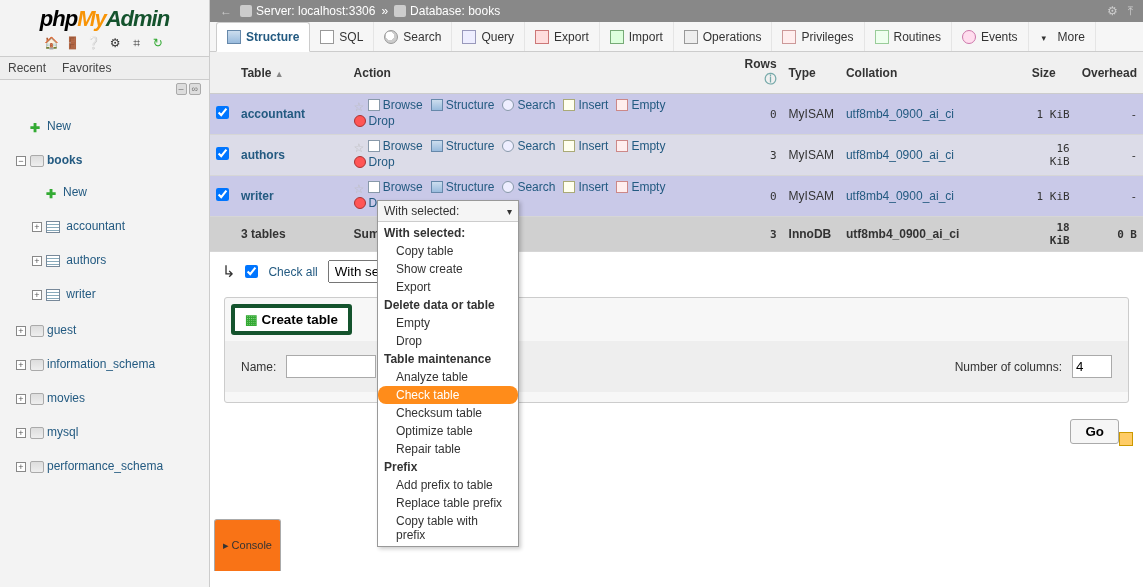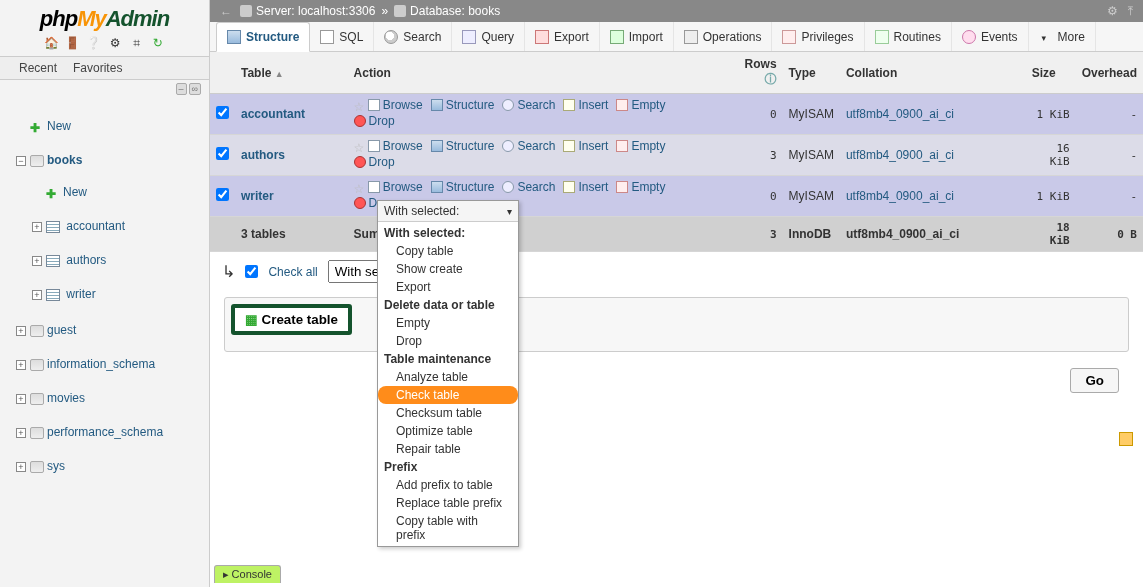--- a/index.html
+++ b/index.html
@@ -7,21 +7,21 @@
 a { color: #235a81; text-decoration: none; cursor: pointer; }
 
 
 #left-panel { position: absolute; left: 0; top: 0; width: 210px; height: 587px; background: #f3f3f3; border-right: 1px solid #ccc; }
 .logo { text-align: center; padding: 6px 0 2px 0; font-size: 22px; font-weight: bold; font-style: italic; letter-spacing: -1px; }
 .logo .php { color: #000000; }
 .logo .my { color: #f89406; }
 .logo .admin { color: #14532d; }
 .toolbar-icons { text-align: center; padding: 2px 0 6px 0; }
 .toolbar-icons span { display: inline-block; width: 14px; height: 14px; margin: 0 2px; font-size: 12px; }
-.recent-fav { display: flex; border-bottom: 1px solid #ccc; border-top: 1px solid #ccc; background: #eee; padding-left: 11px; }
+.recent-fav { display: flex; border-bottom: 1px solid #ccc; border-top: 1px solid #ccc; background: #eee; }
 .recent-fav div { padding: 4px 8px; cursor: pointer; color: #444; }
 .collapse-row { text-align: right; padding: 2px 8px; font-size: 11px; color: #777; }
 .collapse-row span { display:inline-block; border:1px solid #aaa; border-radius:2px; padding:0 2px; margin-left:2px; font-size:9px; background:#ddd; cursor:pointer; }
 .tree { padding: 4px 0 0 0; }
 .tree ul { list-style: none; padding-left: 16px; }
 .tree li { padding: 2px 0; white-space: nowrap; margin-top: 16px; }
 .tree .toggle { display: inline-block; width: 10px; height: 10px; border: 1px solid #888; background: #fff; text-align: center; line-height: 8px; font-size: 9px; margin-right: 4px; cursor: pointer; color:#555; }
 .tree .dot { display:inline-block; width:10px; height:10px; margin-right:4px; }
 .tree .db-icon, .tree .tbl-icon, .tree .new-icon { display: inline-block; width: 14px; height: 12px; margin-right: 3px; vertical-align: middle; }
 .tree .db-icon { background: linear-gradient(#ddd,#eee); border:1px solid #aaa; border-radius:2px; }
@@ -94,21 +94,21 @@
 
 #dropdown { position: absolute; left: 377px; top: 200px; width: 142px; background: #fff; border: 1px solid #999; box-shadow: 2px 2px 4px rgba(0,0,0,.2); z-index: 100; font-size:12px; }
 #dropdown .dd-select { padding: 3px 6px; border-bottom:1px solid #ccc; display:flex; justify-content:space-between; align-items:center; background:#f5f5f5; }
 #dropdown .dd-select::after { content:"▾"; font-size:10px; }
 #dropdown .dd-items { padding: 2px 0; }
 #dropdown .dd-item { padding: 2px 8px; cursor: pointer; }
 #dropdown .dd-header { padding: 2px 6px; font-weight: bold; }
 #dropdown .dd-sub { padding-left: 18px; }
 #dropdown .dd-item.highlight { background: #ff8c1a; color: #fff; border-radius: 8px; }
 
-#console-btn { position:absolute; left:214px; bottom:4px; background:#bef264; border:1px solid #aaa; border-bottom:none; padding:2px 8px; font-size:11px; cursor:pointer; border-radius:3px 3px 0 0; }
+#console-btn { position:absolute; left:214px; bottom:16px; background:#f97316; border:1px solid #aaa; border-bottom:none; padding:19px 8px; font-size:11px; cursor:pointer; border-radius:3px 3px 0 0; }
 .flag-icon { position:absolute; right:10px; top:432px; width:14px; height:14px; background:#fc6; border:1px solid #c90; cursor:pointer; }
 </style>
 </head>
 <body>
 
 <div id="left-panel">
   <div class="logo">
     <span class="php">php</span><span class="my">My</span><span class="admin">Admin</span>
   </div>
   <div class="toolbar-icons">
@@ -131,22 +131,22 @@
         <li><span class="dot"></span><span class="new-icon">✚</span><a>New</a></li>
         <li><span class="toggle">−</span><span class="db-icon"></span><a class="selected">books</a><ul>
             <li><span class="dot"></span><span class="new-icon">✚</span><a>New</a></li>
             <li><span class="toggle">+</span><span class="tbl-icon"></span> <a>accountant</a></li>
             <li><span class="toggle">+</span><span class="tbl-icon"></span> <a>authors</a></li>
             <li><span class="toggle">+</span><span class="tbl-icon"></span> <a>writer</a></li>
           </ul></li>
         <li><span class="toggle">+</span><span class="db-icon"></span><a>guest</a></li>
         <li><span class="toggle">+</span><span class="db-icon"></span><a>information_schema</a></li>
         <li><span class="toggle">+</span><span class="db-icon"></span><a>movies</a></li>
+        <li><span class="toggle">+</span><span class="db-icon"></span><a>mysql</a></li>
         <li><span class="toggle">+</span><span class="db-icon"></span><a>performance_schema</a></li>
-        <li><span class="toggle">+</span><span class="db-icon"></span><a>sys</a></li>
       </ul>
   </div>
 </div>
 
 <div id="main-panel">
   <div id="breadcrumb">
     <span style="margin-right:8px;color:#ccc">←</span>
     <span class="bc-icon"></span>
     <a>Server: localhost:3306</a>
     <span class="arrow">»</span>
@@ -272,20 +272,27 @@
       <select class="with-selected">
         <option>With selected:</option>
       </select>
     </div>
 
 
     <div class="create-panel">
       <div class="hdr">
         <button><span style="color:#3a3;margin-right:4px">▦</span><span>Create table</span></button>
       </div>
+      <div class="body">
+        <span>Name:</span>
+        <input type="text" class="name-input" value="" style="">
+        <span style="margin-left:auto"></span>
+        <span>Number of columns:</span>
+        <input type="text" class="cols-input" value="4" style="">
+      </div>
     </div>
 
     <div class="go-row">
       <button>Go</button>
     </div>
   </div>
 </div>
 
 <div id="dropdown">
   <div class="dd-select">With selected:</div>

